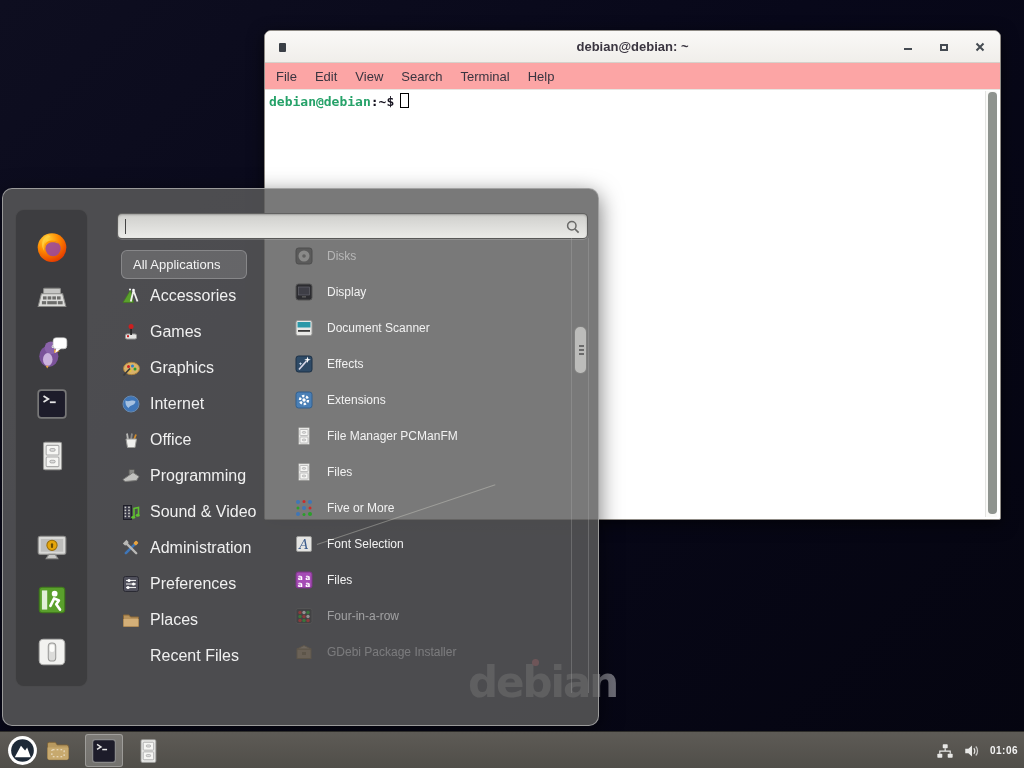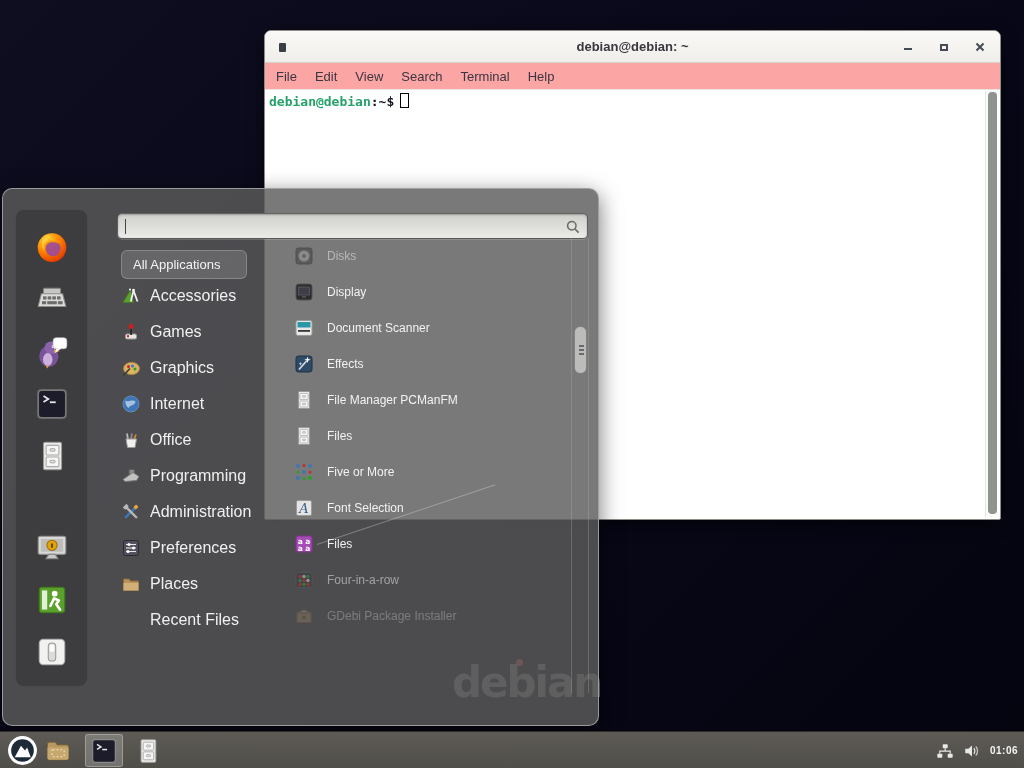--- a/index.html
+++ b/index.html
@@ -2,21 +2,21 @@
 <html><head>
 <meta charset="utf-8">
 <style>
   html,body{margin:0;padding:0;background:#000;}
   *{box-sizing:border-box;}
   #screen{position:relative;width:1024px;height:768px;overflow:hidden;
     font-family:"Liberation Sans","DejaVu Sans",sans-serif;
     background:linear-gradient(135deg,#0e0e20 0%,#08081a 45%,#050510 100%);}
 
   
-  .watermark{position:absolute;left:452px;top:658px;font-size:42px;font-weight:bold;
+  .watermark{position:absolute;left:468px;top:658px;font-size:42px;font-weight:bold;
     letter-spacing:-2px;color:rgba(195,195,200,0.55);font-family:"DejaVu Sans",sans-serif;}
   .watermark-dot{position:absolute;left:64px;top:1px;width:7px;height:7px;border-radius:50%;
     background:#c23a4b;}
 
   
   .terminal{position:absolute;left:264px;top:30px;width:737px;height:490px;
     border-radius:7px 7px 2px 2px;box-shadow:0 4px 16px rgba(0,0,0,0.6);
     background:#fff;border:1px solid #8f8b85;z-index:2;}
   .titlebar{position:relative;height:32px;border-radius:6px 6px 0 0;
     background:linear-gradient(#faf9f7,#f0eeea);border-bottom:1px solid #d5d1cb;padding-left:36px;}
@@ -309,20 +309,41 @@
           <svg viewBox="0 0 20 20">
               <rect x="8" y="3.5" width="5.5" height="5" rx="1" fill="#8a8a88" stroke="#5a5a58"></rect>
               <path d="M2 13.5 L12 6.5 L18 10.5 L15.5 14.5 L4 15.5 Z" fill="#c2c2c0" stroke="#7a7a78"></path>
             </svg>
         </span>
         <span class="clabel">Programming</span>
       </div>
       <div class="cat-row">
         <span class="cicon">
           <svg viewBox="0 0 20 20">
+              <rect x="2.5" y="3.5" width="8" height="14" fill="#3a3a48" stroke="#1e1e28"></rect>
+              <g fill="#cfcfcd">
+                <rect x="3.6" y="4.6" width="1.6" height="1.6"></rect>
+                <rect x="3.6" y="7.6" width="1.6" height="1.6"></rect>
+                <rect x="3.6" y="10.6" width="1.6" height="1.6"></rect>
+                <rect x="3.6" y="13.6" width="1.6" height="1.6"></rect>
+                <rect x="7.2" y="4.6" width="1.6" height="1.6"></rect>
+                <rect x="7.2" y="7.6" width="1.6" height="1.6"></rect>
+                <rect x="7.2" y="10.6" width="1.6" height="1.6"></rect>
+                <rect x="7.2" y="13.6" width="1.6" height="1.6"></rect>
+              </g>
+              <path d="M13 15 V6.5 L17.5 5.5 V13" stroke="#5fc030" stroke-width="1.6" fill="none"></path>
+              <ellipse cx="12.2" cy="15.2" rx="2" ry="1.5" fill="#5fc030"></ellipse>
+              <ellipse cx="16.7" cy="13.2" rx="2" ry="1.5" fill="#5fc030"></ellipse>
+            </svg>
+        </span>
+        <span class="clabel">Sound &amp; Video</span>
+      </div>
+      <div class="cat-row">
+        <span class="cicon">
+          <svg viewBox="0 0 20 20">
               <g transform="rotate(45 10 10)">
                 <rect x="8.7" y="1.5" width="2.6" height="17" rx="1.2" fill="#3f76b8"></rect>
                 <rect x="8.2" y="1" width="3.6" height="4" rx="1" fill="#e8a33d"></rect>
               </g>
               <g transform="rotate(-45 10 10)">
                 <rect x="8.8" y="3" width="2.4" height="15.5" rx="1.1" fill="#b8b8b6"></rect>
                 <path d="M7.5 1 L12.5 1 L12.5 4 L10 5.5 L7.5 4 Z" fill="#b8b8b6"></path>
               </g>
             </svg>
         </span>
@@ -392,20 +413,30 @@
       <div class="app-row">
         <span class="aicon">
           <svg viewBox="0 0 22 22">
               <rect x="3" y="3" width="16" height="16" rx="2.5" fill="#2e4a66" stroke="#1c3046"></rect>
               <path d="M6 16.5 L13.5 8" stroke="#d8d8e8" stroke-width="1.7"></path>
               <path d="M14.5 3.5 L15.3 6 L17.8 6.8 L15.3 7.6 L14.5 10.1 L13.7 7.6 L11.2 6.8 L13.7 6 Z" fill="#fff"></path>
               <path d="M7.5 9 L8 10.3 L9.3 10.8 L8 11.3 L7.5 12.6 L7 11.3 L5.7 10.8 L7 10.3 Z" fill="#cfe0f0"></path>
             </svg>
         </span>
         <span class="alabel">Effects</span>
+      </div>
+      <div class="app-row">
+        <span class="aicon">
+          <svg viewBox="0 0 22 22">
+              <rect x="3" y="3" width="16" height="16" rx="2.5" fill="#4a7fb5" stroke="#32608f"></rect>
+              <circle cx="11" cy="11" r="4" fill="none" stroke="#fff" stroke-width="2.4" stroke-dasharray="2.4 1.7"></circle>
+              <circle cx="11" cy="11" r="1.7" fill="#fff"></circle>
+            </svg>
+        </span>
+        <span class="alabel">Extensions</span>
       </div>
       <div class="app-row">
         <span class="aicon">
           <svg viewBox="0 0 22 22">
               <rect x="5.5" y="2.5" width="11" height="17" rx="1" fill="#e8e8e6" stroke="#9a9a98"></rect>
               <rect x="7" y="4.5" width="8" height="6" rx="0.8" fill="#f6f6f4" stroke="#aaa" stroke-width="0.7"></rect>
               <rect x="7" y="12" width="8" height="6" rx="0.8" fill="#f6f6f4" stroke="#aaa" stroke-width="0.7"></rect>
               <rect x="9.3" y="6.5" width="3.4" height="1.8" rx="0.9" fill="#ddd" stroke="#999" stroke-width="0.5"></rect>
               <rect x="9.3" y="14" width="3.4" height="1.8" rx="0.9" fill="#ddd" stroke="#999" stroke-width="0.5"></rect>
             </svg>

